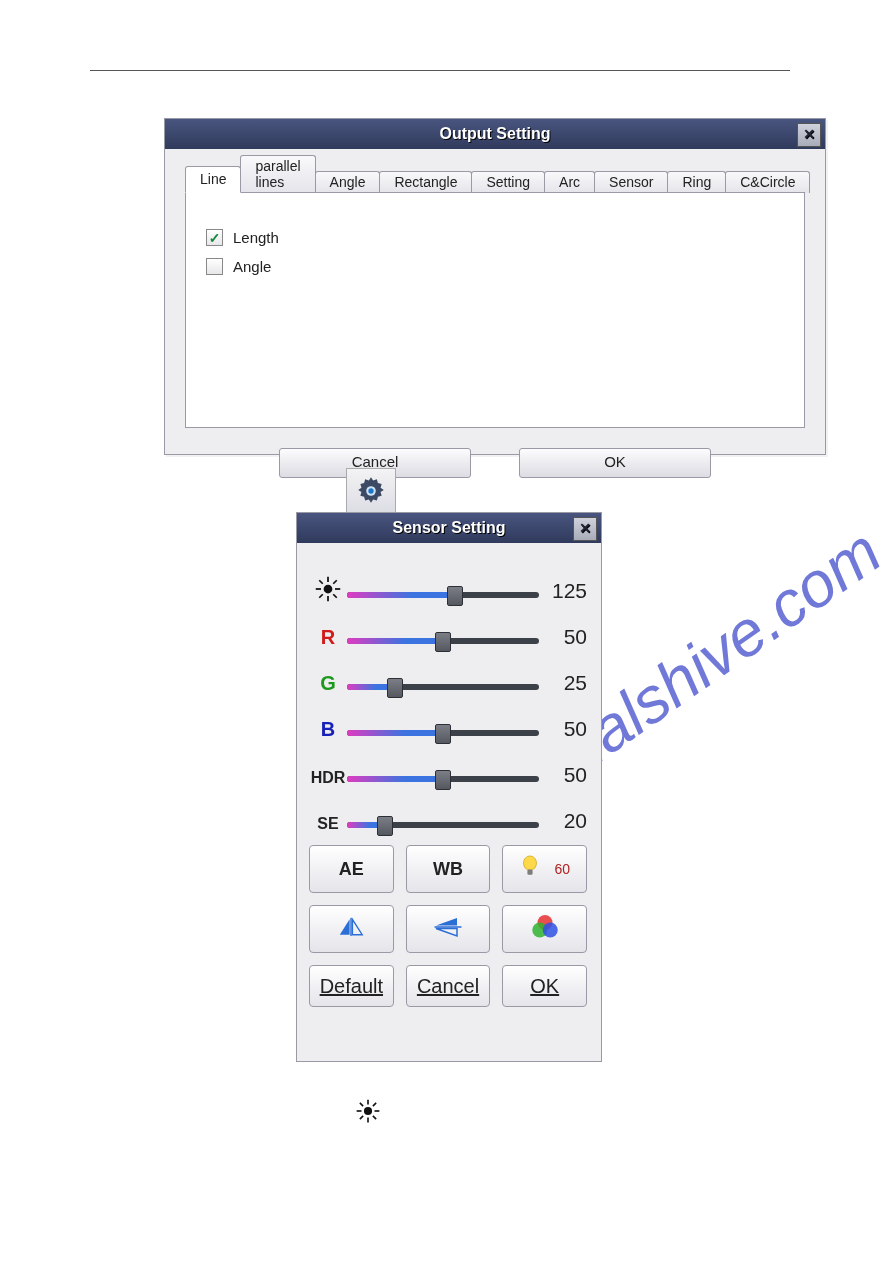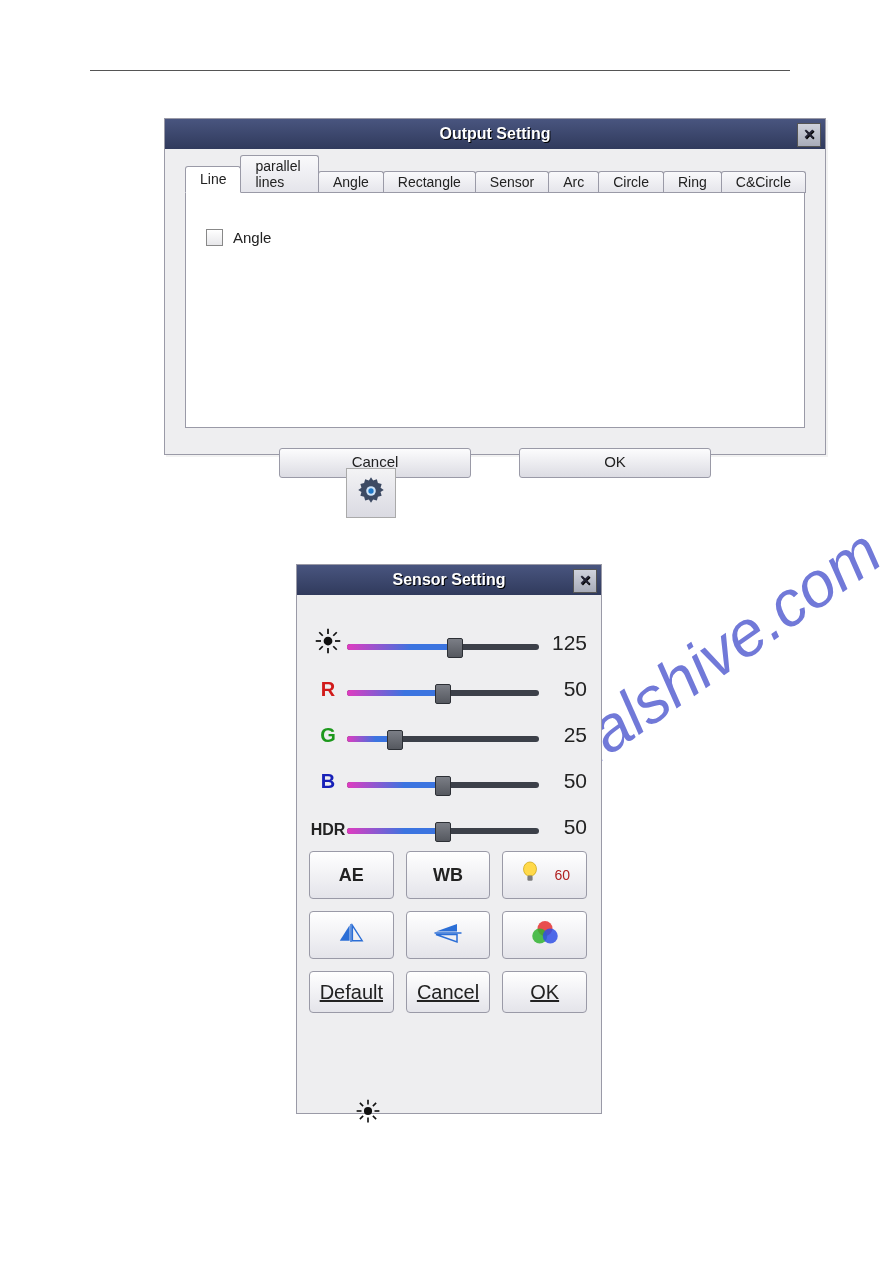--- a/index.html
+++ b/index.html
@@ -150,21 +150,21 @@
     background: linear-gradient(#f3f3f5, #dadae2);
     display: flex;
     align-items: center;
     justify-content: center;
   }
 
   
   .sensor-dialog {
     position: absolute;
     left: 296px;
-    top: 564px;
+    top: 512px;
     width: 304px;
     height: 548px;
     background: #eeeef0;
     border: 1px solid #9a9aa7;
   }
   .sensor-body {
     padding: 14px 14px 10px 12px;
   }
   .srow {
     display: flex;
@@ -273,27 +273,31 @@
   <div class="dlg-titlebar">
     <span>Output Setting</span>
     <div class="dlg-close">✕</div>
   </div>
   <div class="tabs-wrap">
     <div class="tabbar">
       <div class="tab active">Line</div>
       <div class="tab">parallel lines</div>
       <div class="tab">Angle</div>
       <div class="tab">Rectangle</div>
+      <div class="tab">Setting</div>
+      <div class="tab">Arc</div>
       <div class="tab">Sensor</div>
-      <div class="tab">Arc</div>
-      <div class="tab">Circle</div>
       <div class="tab">Ring</div>
       <div class="tab">C&amp;Circle</div>
     </div>
     <div class="tab-content">
+      <div class="chk-row">
+        <span class="chk checked"></span>
+        <span>Length</span>
+      </div>
       <div class="chk-row">
         <span class="chk"></span>
         <span>Angle</span>
       </div>
     </div>
   </div>
   <div class="out-btn-row">
     <div class="out-btn">Cancel</div>
     <div class="out-btn">OK</div>
   </div>
@@ -386,20 +390,30 @@
       <div class="lbl sm">HDR</div>
       <div class="slider">
         <div class="track">
             <div class="fill" style="width:50%"></div>
           </div>
         <div class="thumb" style="left:50%"></div>
       </div>
       <div class="val">50</div>
     </div>
 
+    <div class="srow">
+      <div class="lbl sm">SE</div>
+      <div class="slider">
+        <div class="track">
+            <div class="fill" style="width:20%"></div>
+          </div>
+        <div class="thumb" style="left:20%"></div>
+      </div>
+      <div class="val">20</div>
+    </div>
 
     <div class="sbtn-row">
       <div class="sbtn">AE</div>
       <div class="sbtn">WB</div>
       <div class="sbtn">
         <span>
           <svg width="22" height="26" viewBox="0 0 32 40">
             <ellipse cx="16" cy="14" rx="10" ry="11" fill="#ffd94a" stroke="#c49a00" stroke-width="1"></ellipse>
             <rect x="12" y="24" width="8" height="8" rx="2" fill="#7d7d7d"></rect>
           </svg>

